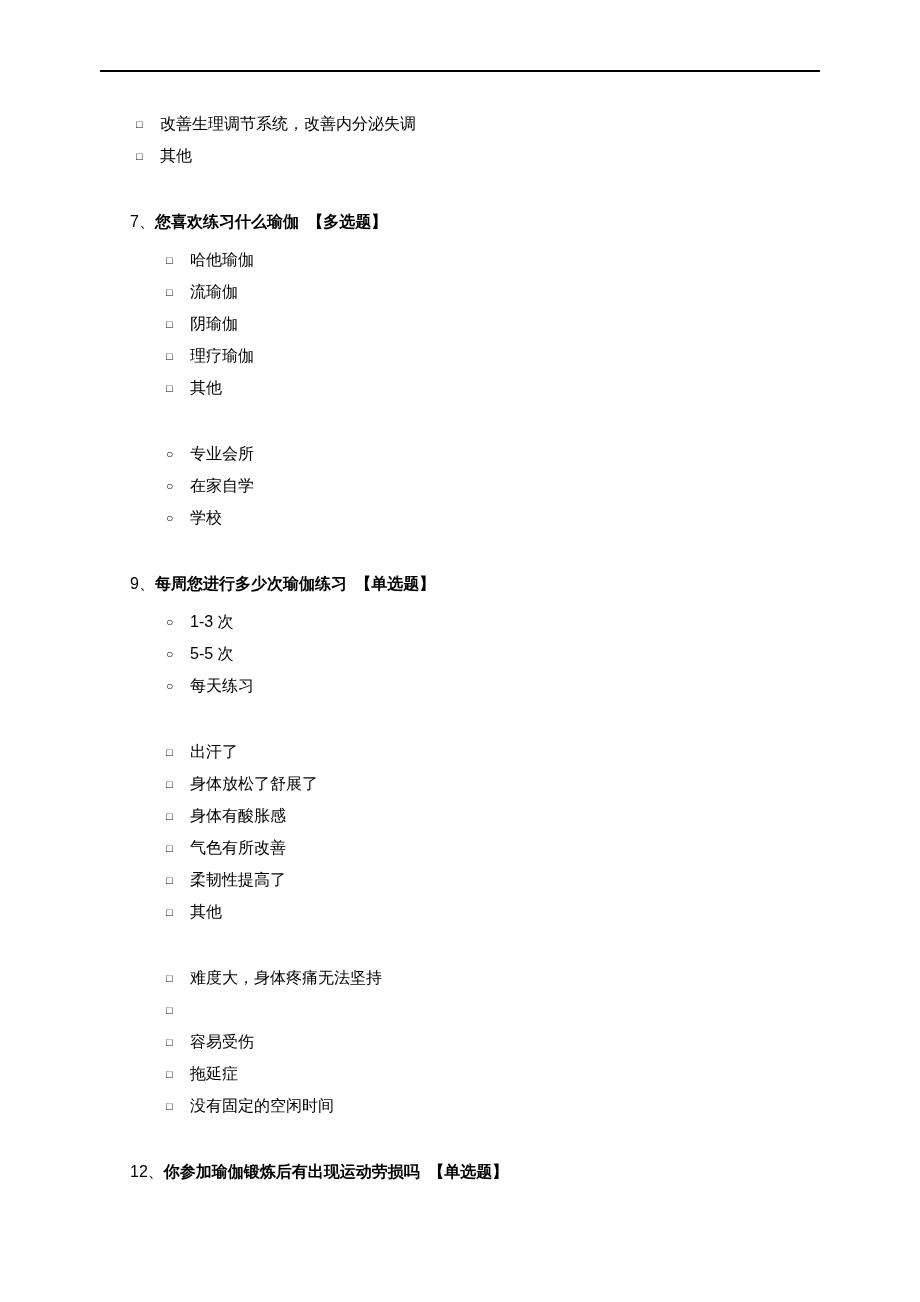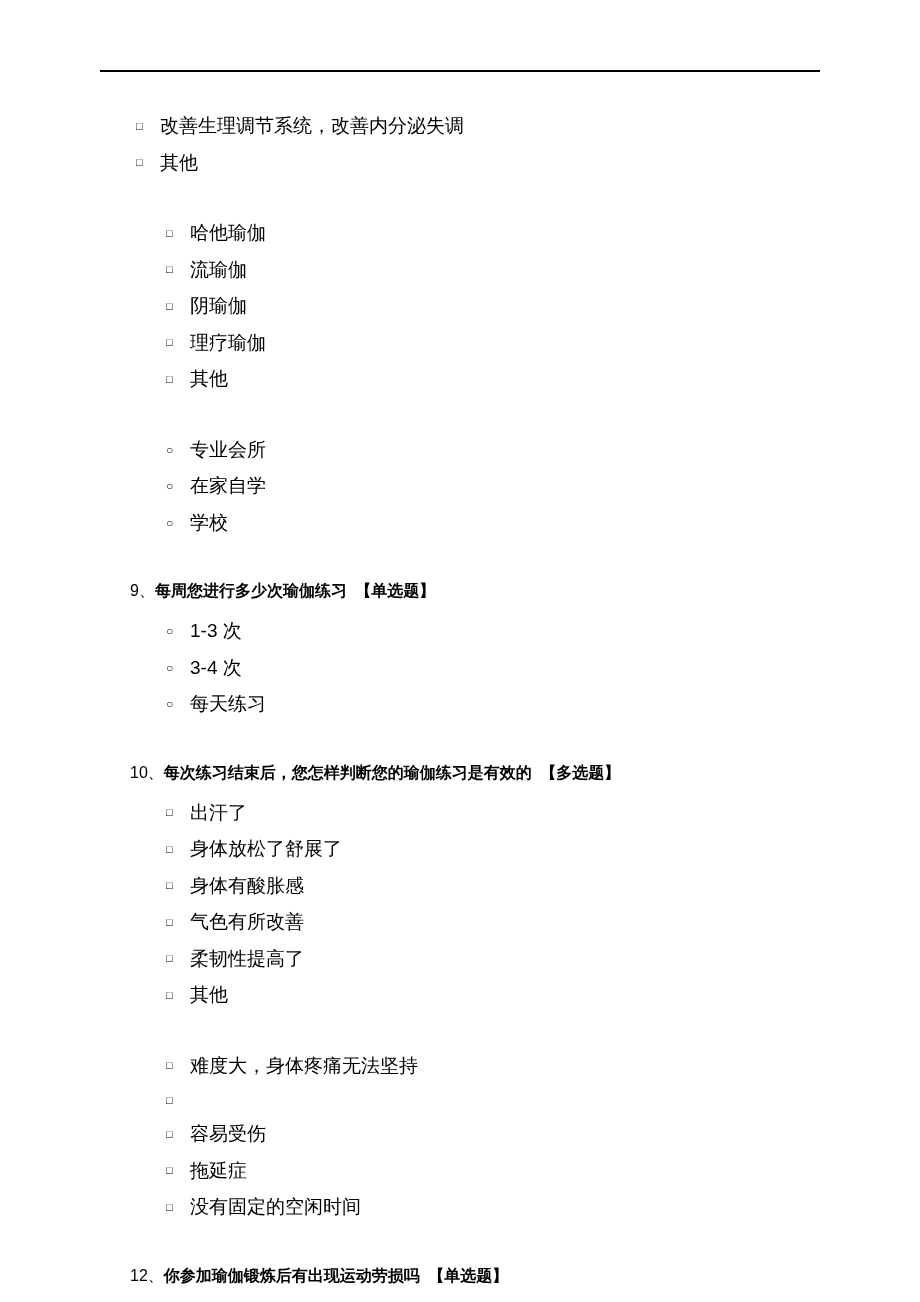--- a/index.html
+++ b/index.html
@@ -54,41 +54,45 @@
     line-height: 1;
   }
   .circle-icon {
     display: inline-block;
     font-size: 12px;
     width: 18px;
     margin-right: 6px;
     line-height: 1;
   }
   .opt-text {
-    font-size: 19px;
+    font-size: 16px;
   }
 </style>
 </head>
 <body>
 
 <div class="page">
   <div class="top-rule"></div>
 
   <div class="first-options">
     <div class="option-row">
       <span class="box-icon">□</span>
       <span class="opt-text">改善生理调节系统，改善内分泌失调</span>
     </div>
     <div class="option-row">
       <span class="box-icon">□</span>
       <span class="opt-text">其他</span>
     </div>
   </div>
 
   <div class="question">
+    <div class="q-header">
+      <span class="q-num">7、</span><span class="q-text">您喜欢练习什么瑜伽</span>
+      <span class="q-tag">【多选题】</span>
+    </div>
     <div class="options">
       <div class="option-row">
         <span class="box-icon">□</span>
         <span class="opt-text">哈他瑜伽</span>
       </div>
       <div class="option-row">
         <span class="box-icon">□</span>
         <span class="opt-text">流瑜伽</span>
       </div>
       <div class="option-row">
@@ -128,34 +132,30 @@
       <span class="q-num">9、</span><span class="q-text">每周您进行多少次瑜伽练习</span>
       <span class="q-tag">【单选题】</span>
     </div>
     <div class="options">
       <div class="option-row">
         <span class="circle-icon">○</span>
         <span class="opt-text">1-3 次</span>
       </div>
       <div class="option-row">
         <span class="circle-icon">○</span>
-        <span class="opt-text">3-4 次</span>
+        <span class="opt-text">5-5 次</span>
       </div>
       <div class="option-row">
         <span class="circle-icon">○</span>
         <span class="opt-text">每天练习</span>
       </div>
     </div>
   </div>
 
   <div class="question">
-    <div class="q-header">
-      <span class="q-num">10、</span><span class="q-text">每次练习结束后，您怎样判断您的瑜伽练习是有效的</span>
-      <span class="q-tag">【多选题】</span>
-    </div>
     <div class="options">
       <div class="option-row">
         <span class="box-icon">□</span>
         <span class="opt-text">出汗了</span>
       </div>
       <div class="option-row">
         <span class="box-icon">□</span>
         <span class="opt-text">身体放松了舒展了</span>
       </div>
       <div class="option-row">

